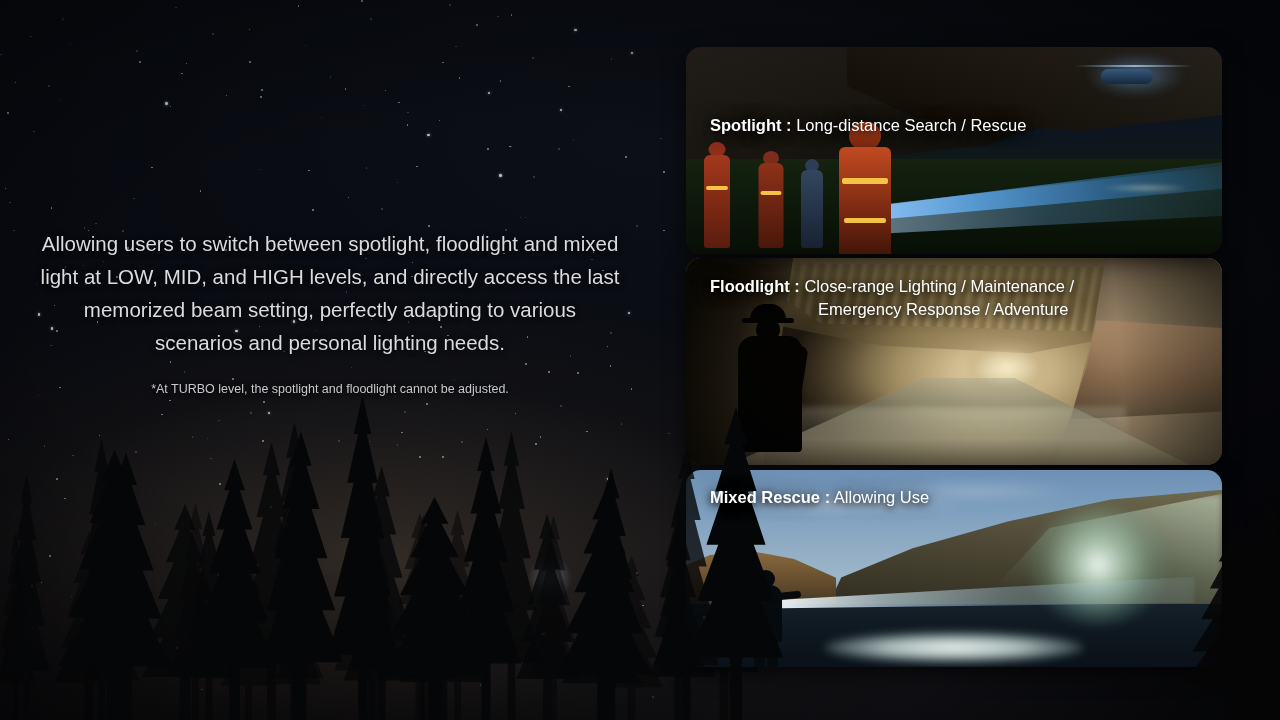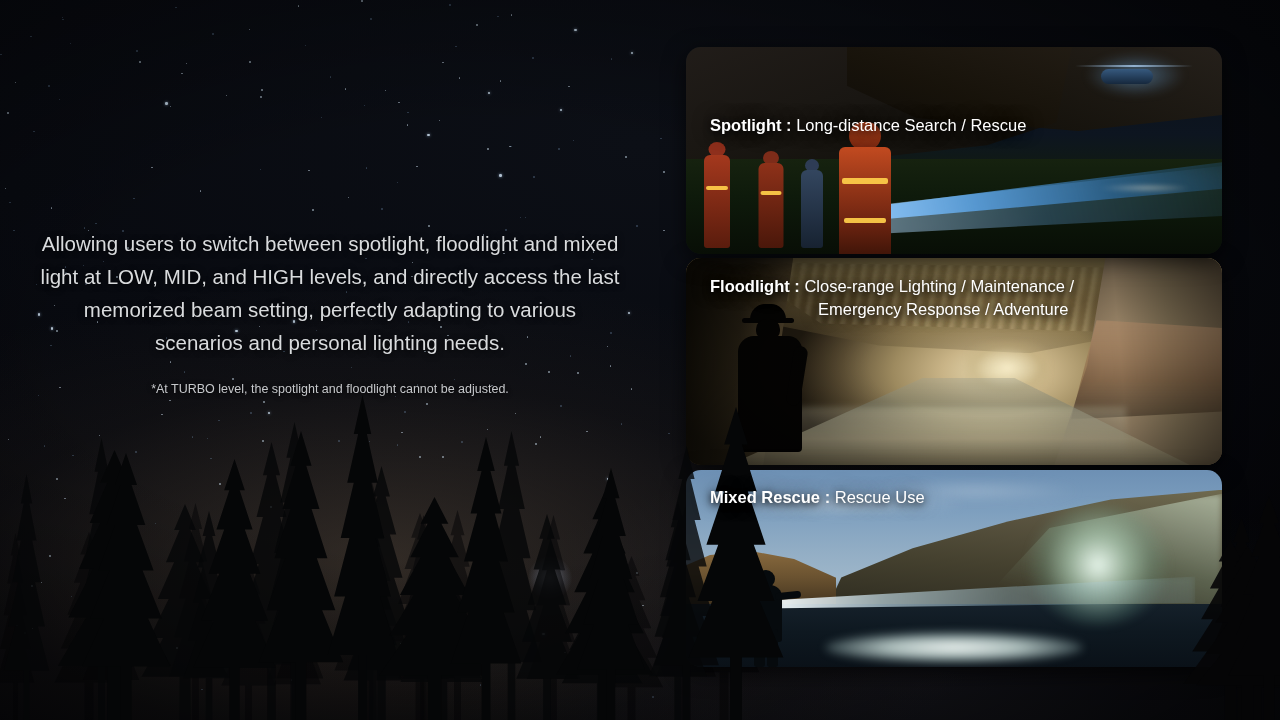--- a/index.html
+++ b/index.html
@@ -665,17 +665,17 @@
       <div class="p3-fig">
         <div class="head"></div>
           <div class="body"></div>
         <div class="leg l"></div>
           <div class="leg r"></div>
           <div class="arm"></div>
       </div>
     </div>
     <div class="cap">
       <b>Mixed Rescue :</b>
-      <span class="val">Rescue Use</span>
+      <span class="val">Allowing Use</span>
     </div>
   </div>
 
 </div>
 
 </body></html>

